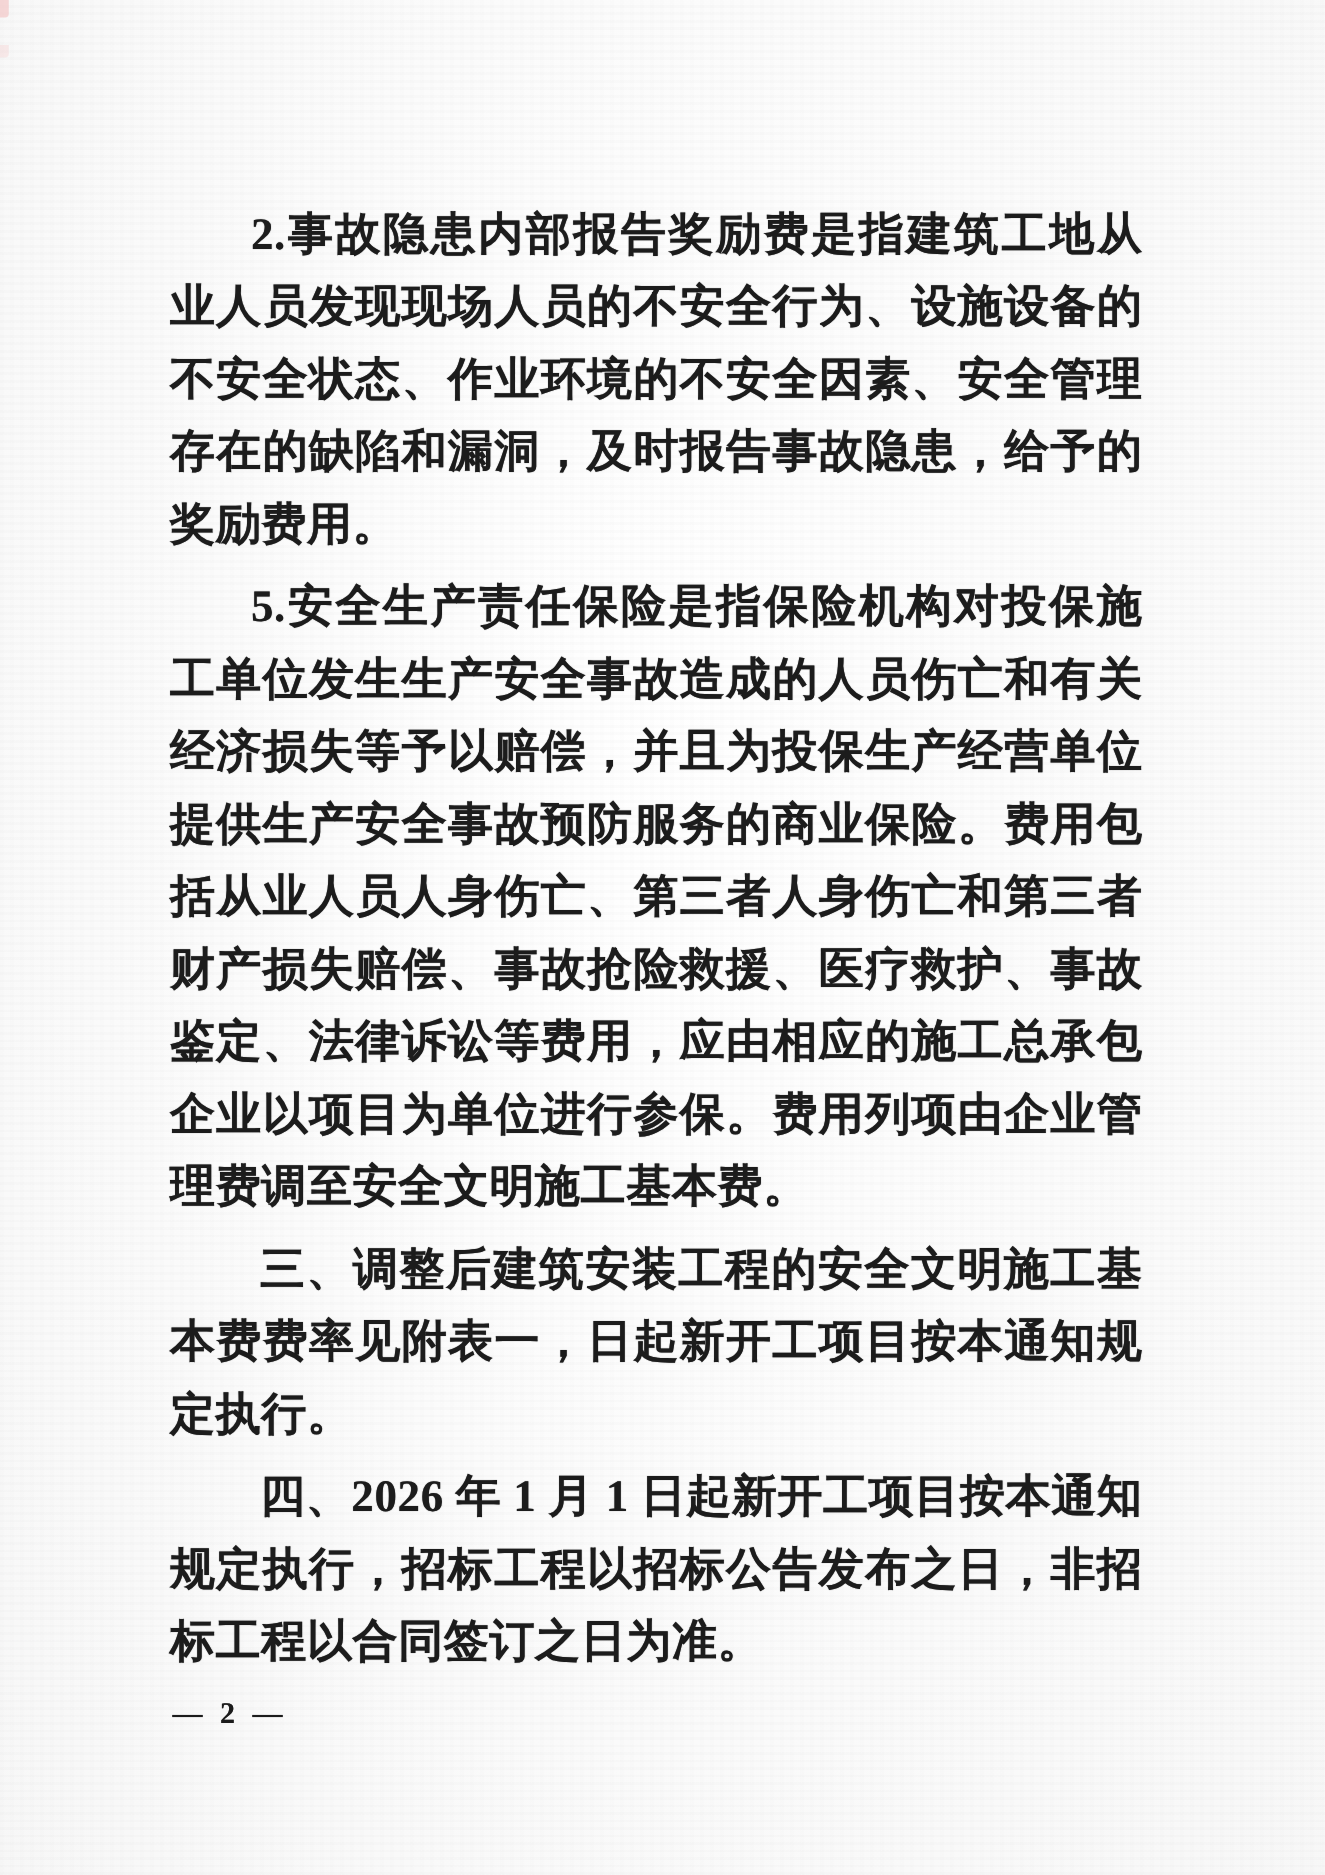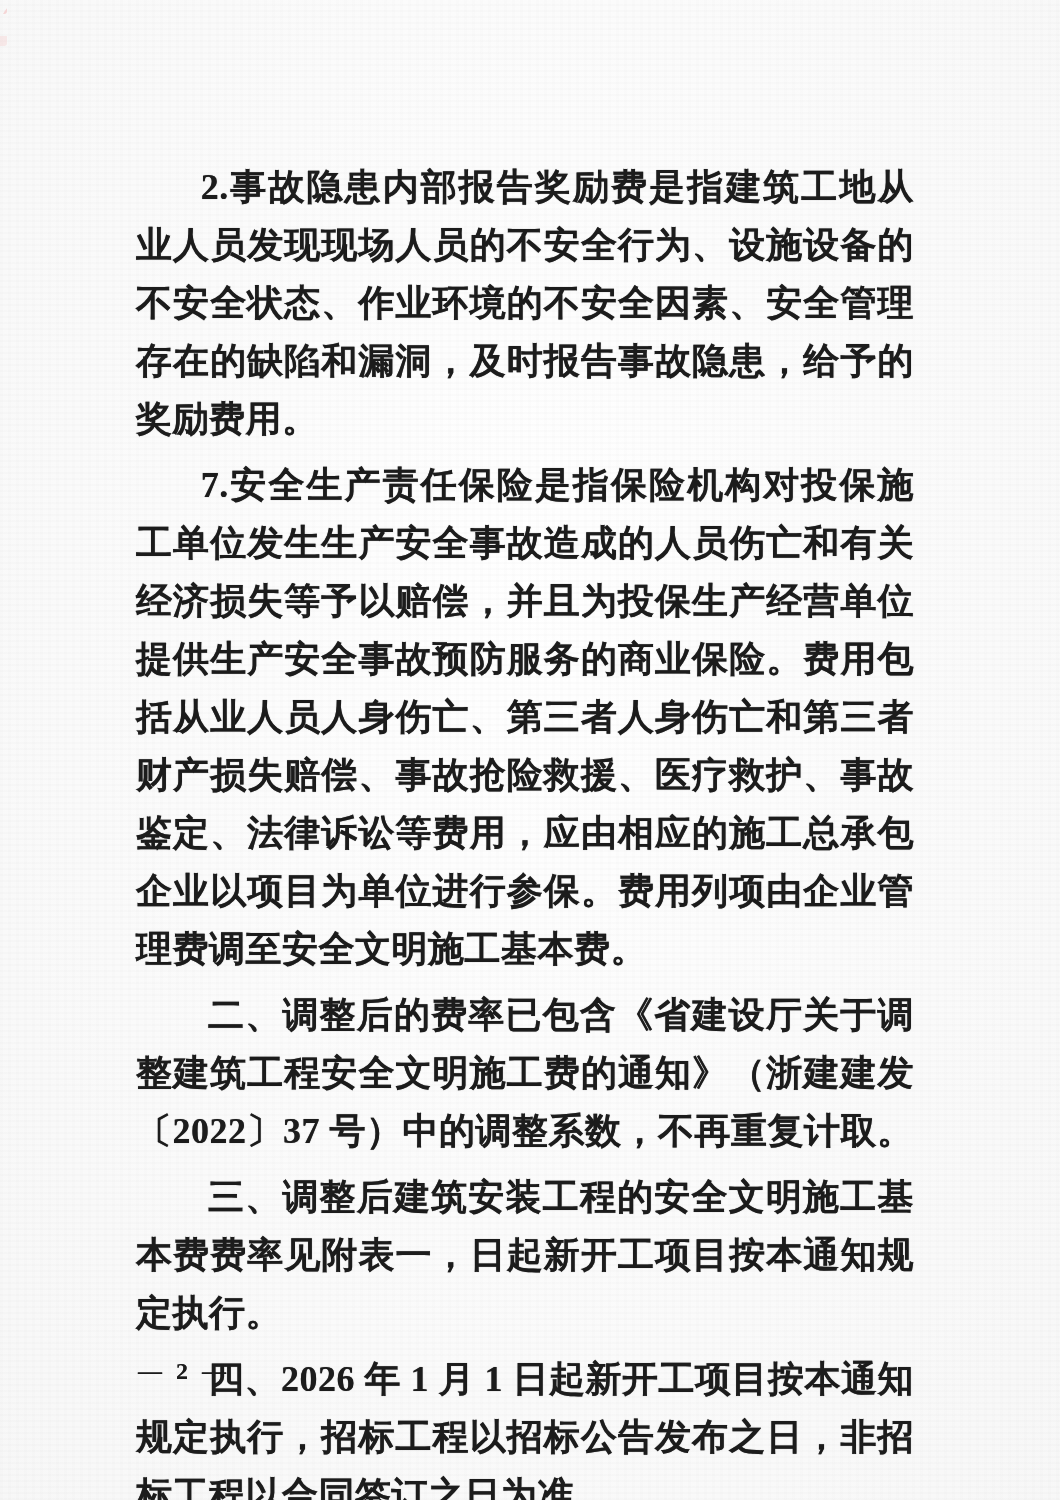--- a/index.html
+++ b/index.html
@@ -1,20 +1,20 @@
 <!DOCTYPE html>
 <html style="--ink: #1c1c1c; --paper: #fcfcfc; --artifact: #f3b9b9;"><head>
 <meta charset="utf-8">
 <style>
   :root {
     --ink: #1c1c1c;
     --paper: #fcfcfc;
     --artifact: #f3b9b9;
   }
-  * { margin: 0; padding: 0; box-sizing: border-box; border-radius: 26px; }
+  * { margin: 0; padding: 0; box-sizing: border-box; }
   html, body {
     width: 1060px;
     height: 1500px;
     overflow: hidden;
   }
   body {
     background-color: var(--paper);
     
     background-image:
       repeating-linear-gradient(0deg, rgba(0,0,0,0.012) 0 2px, rgba(0,0,0,0) 2px 6px),
@@ -74,22 +74,21 @@
 </head>
 <body>
 
 <div class="page">
 
   <div class="scan-artifact"></div>
   <div class="scan-artifact a2"></div>
 
   <article class="body-text">
     <p class="num-item">2.事故隐患内部报告奖励费是指建筑工地从业人员发现现场人员的不安全行为、设施设备的不安全状态、作业环境的不安全因素、安全管理存在的缺陷和漏洞，及时报告事故隐患，给予的奖励费用。</p>
-    <p class="num-item">7.安全生产责任保险是指保险机构对投保施工单位发生生产安全事故造成的人员伤亡和有关经济损失等予以赔偿，并且为投保生产经营单位提供生产安全事故预防服务的商业保险。费用包括从业人员人身伤亡、第三者人身伤亡和第三者财产损失赔偿、事故抢险救援、医疗救护、事故鉴定、法律诉讼等费用，应由相应的施工总承包企业以项目为单位进行参保。费用列项由企业管理费调至安全文明施工基本费。</p>
-    <p>二、调整后的费率已包含《省建设厅关于调整建筑工程安全文明施工费的通知》（浙建建发〔2022〕37 号）中的调整系数，不再重复计取。</p>
+    <p class="num-item">5.安全生产责任保险是指保险机构对投保施工单位发生生产安全事故造成的人员伤亡和有关经济损失等予以赔偿，并且为投保生产经营单位提供生产安全事故预防服务的商业保险。费用包括从业人员人身伤亡、第三者人身伤亡和第三者财产损失赔偿、事故抢险救援、医疗救护、事故鉴定、法律诉讼等费用，应由相应的施工总承包企业以项目为单位进行参保。费用列项由企业管理费调至安全文明施工基本费。</p>
     <p>三、调整后建筑安装工程的安全文明施工基本费费率见附表一，日起新开工项目按本通知规定执行。</p>
     <p>四、2026 年 1 月 1 日起新开工项目按本通知规定执行，招标工程以招标公告发布之日，非招标工程以合同签订之日为准。</p>
 
   </article>
 
   <div class="page-number">— 2 —</div>
 
 </div>
 
 </body></html>

